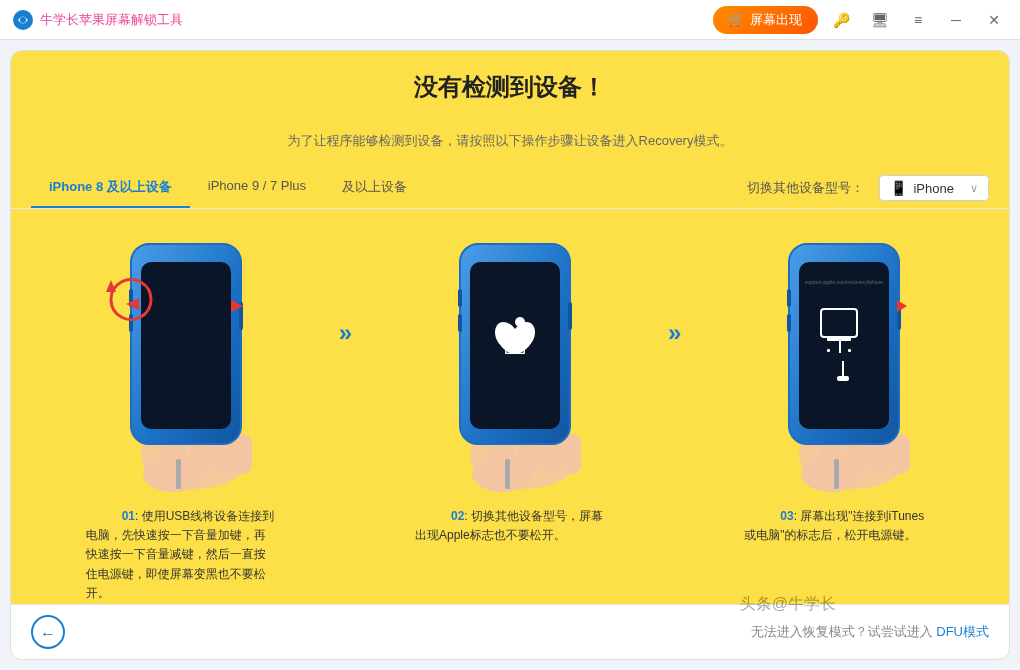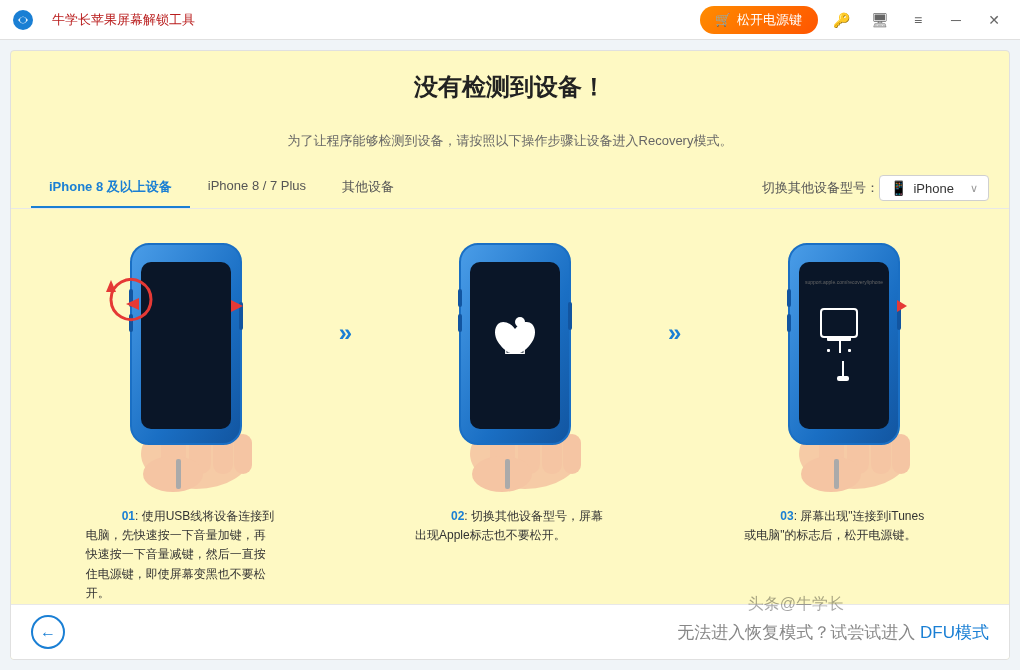--- a/index.html
+++ b/index.html
@@ -27,23 +27,22 @@
       display: flex;
       align-items: center;
       gap: 6px;
     }
     .logo-icon {
       width: 22px;
       height: 22px;
     }
     .title-bar-app-name {
       font-size: 13px;
-      color: #b91c1c;
+      color: #ec4899;
       font-weight: 500;
-      margin-left: 12px;
     }
     .title-bar-spacer { flex: 1; }
     .title-bar-actions {
       display: flex;
       align-items: center;
       gap: 10px;
     }
     .buy-btn {
       background: linear-gradient(135deg, #ff8c00, #ff5500);
       color: #fff;
@@ -64,23 +63,23 @@
       justify-content: center;
       border-radius: 4px;
       cursor: pointer;
       color: #666;
       font-size: 14px;
     }
 
     
     .main-content {
       flex: 1;
-      background: #fef9c3;
+      background: #fde047;
       margin: 10px;
-      border-radius: 4px;
+      border-radius: 12px;
       border: 1px solid #e0e0e0;
       display: flex;
       flex-direction: column;
       overflow: hidden;
     }
 
     
     .content-header {
       text-align: center;
       padding: 20px 20px 10px;
@@ -119,21 +118,21 @@
     }
     .tab-item.active {
       color: #1a7fd4;
       border-bottom: 2px solid #1a7fd4;
       font-weight: 600;
     }
     .tabs-spacer { flex: 1; }
     .device-switch {
       display: flex;
       align-items: center;
-      gap: 0;
+      gap: 15px;
       font-size: 13px;
       color: #555;
     }
     .device-switch-label { color: #555; }
     .device-select {
       display: flex;
       align-items: center;
       border: 1px solid #d0d0d0;
       border-radius: 4px;
       padding: 4px 10px;
@@ -226,33 +225,33 @@
       display: flex;
       align-items: center;
       justify-content: center;
       color: #1a7fd4;
       cursor: pointer;
       font-size: 16px;
       background: transparent;
     }
     .footer-spacer { flex: 1; }
     .footer-hint {
-      font-size: 17px;
+      font-size: 13px;
       color: #888;
     }
     .footer-hint a {
       color: #1a7fd4;
       text-decoration: none;
     }
 
     
     .watermark {
       position: fixed;
       bottom: 55px;
-      right: 176px;
+      right: 184px;
       font-size: 16px;
       color: rgba(0,0,0,0.35);
       font-weight: 500;
       pointer-events: none;
       z-index: 100;
     }
 
     
     .phone-with-hand {
       position: relative;
@@ -270,42 +269,42 @@
       <circle cx="11" cy="11" r="10" fill="#1a7fd4"></circle>
       <path d="M6 11 Q11 4 16 11 Q11 18 6 11Z" fill="#fff" opacity="0.9"></path>
       <circle cx="11" cy="11" r="3" fill="#1a7fd4"></circle>
     </svg>
     <span class="title-bar-app-name">牛学长苹果屏幕解锁工具</span>
   </div>
   <div class="title-bar-spacer"></div>
   <div class="title-bar-actions">
     <button class="buy-btn">
       <span>🛒</span>
-      <span>松开电源键</span>
+      <span>屏幕出现</span>
     </button>
     <div class="win-control">🔑</div>
     <div class="win-control">🖥</div>
     <div class="win-control">≡</div>
     <div class="win-control">─</div>
     <div class="win-control win-close">✕</div>
   </div>
 </div>
 
 <div class="main-content">
 
   <div class="content-header">
     <div class="content-title">没有检测到设备！</div>
     <div class="content-subtitle">为了让程序能够检测到设备，请按照以下操作步骤让设备进入Recovery模式。</div>
   </div>
 
   <div class="tabs-row">
     <div class="tabs-group">
       <div class="tab-item active">iPhone 8 及以上设备</div>
-      <div class="tab-item">iPhone 8 / 7 Plus</div>
-      <div class="tab-item">其他设备</div>
+      <div class="tab-item">iPhone 9 / 7 Plus</div>
+      <div class="tab-item">及以上设备</div>
     </div>
     <div class="tabs-spacer"></div>
     <div class="device-switch">
       <span class="device-switch-label">切换其他设备型号：</span>
       <div class="device-select">
         <span class="device-select-icon">📱</span>
         <span class="device-select-text">iPhone</span>
         <span class="device-select-chevron">∨</span>
       </div>
     </div>

